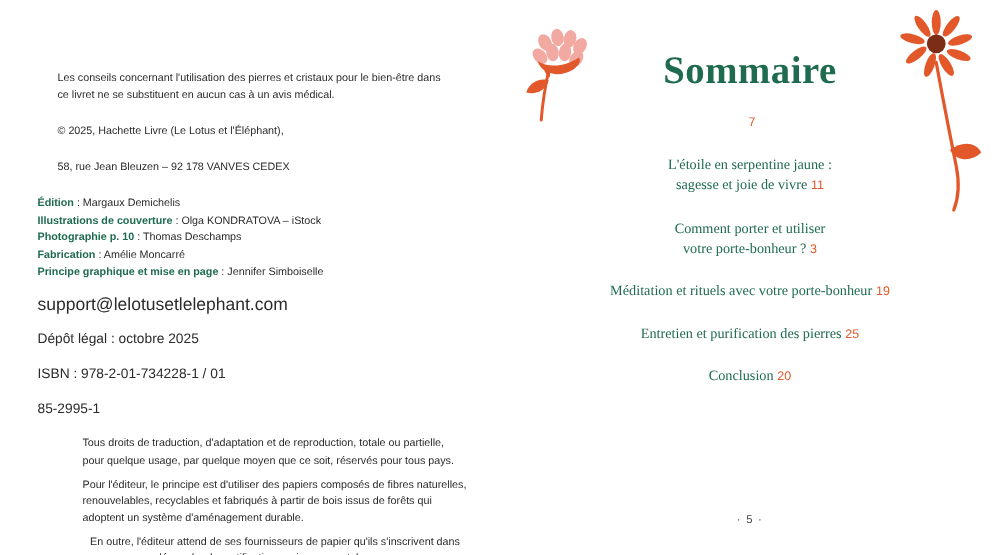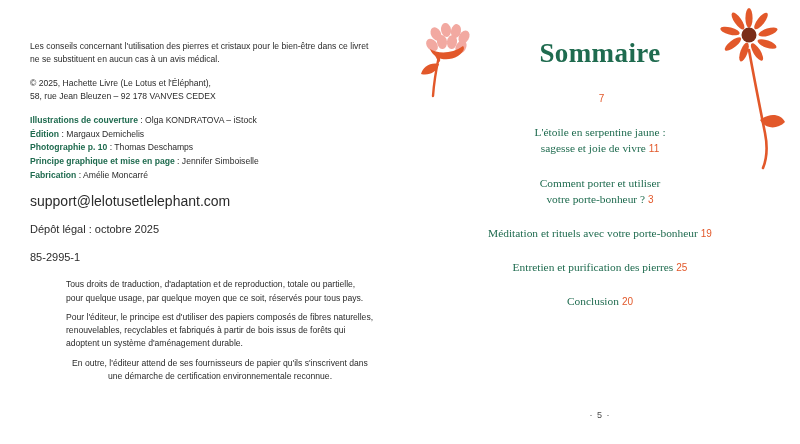--- a/index.html
+++ b/index.html
@@ -27,21 +27,21 @@
     width: 400px; height: 444px;
     box-sizing: border-box;
     padding: 40px 26px 30px 30px;
   }
   .colophon-block {
     color: #2b2b2b;
     font-size: 8.6px;
     line-height: 1.52;
     margin-bottom: 11px;
   }
-  .colophon-block p { margin: 0; }
+  .colophon-block p { margin: 16px; }
   .green-label {
     color: #1f6b4f;
     font-weight: bold;
   }
   .credits-block {
     font-size: 8.6px;
     line-height: 1.58;
     color: #2b2b2b;
     margin-bottom: 11px;
   }
@@ -73,21 +73,21 @@
     width: 400px; height: 444px;
     box-sizing: border-box;
   }
   .toc-title {
     position: absolute;
     top: 38px;
     left: 0;
     width: 400px;
     text-align: center;
     font-family: "Liberation Serif", serif;
-    font-size: 27px;
+    font-size: 31px;
     font-weight: bold;
     color: #1f6b4f;
     letter-spacing: 0.4px;
   }
   .toc-list {
     position: absolute;
     top: 90px;
     left: 20px;
     width: 360px;
   }
@@ -136,40 +136,41 @@
       <p>Les conseils concernant l'utilisation des pierres et cristaux pour le bien-être dans ce livret ne se substituent en aucun cas à un avis médical.</p>
     </div>
 
     <div class="colophon-block">
       <p>© 2025, Hachette Livre (Le Lotus et l'Éléphant),</p>
       <p>58, rue Jean Bleuzen – 92 178 VANVES CEDEX</p>
     </div>
 
     <div class="credits-block">
       <div class="line">
+        <span class="green-label">Édition</span><span> : Margaux Demichelis</span>
+      </div>
+      <div class="line">
         <span class="green-label">Illustrations de couverture</span><span> : Olga KONDRATOVA – iStock</span>
       </div>
       <div class="line">
-        <span class="green-label">Édition</span><span> : Margaux Demichelis</span>
-      </div>
-      <div class="line">
         <span class="green-label">Photographie p. 10</span><span> : Thomas Deschamps</span>
       </div>
       <div class="line">
+        <span class="green-label">Fabrication</span><span> : Amélie Moncarré</span>
+      </div>
+      <div class="line">
         <span class="green-label">Principe graphique et mise en page</span><span> : Jennifer Simboiselle</span>
-      </div>
-      <div class="line">
-        <span class="green-label">Fabrication</span><span> : Amélie Moncarré</span>
       </div>
     </div>
 
     <div class="mail-line">support@lelotusetlelephant.com</div>
 
     <div class="legal-block">
       <p>Dépôt légal : octobre 2025</p>
+      <p>ISBN : 978-2-01-734228-1 / 01</p>
       <p>85-2995-1</p>
     </div>
 
     <div class="rights-block">
       <p>Tous droits de traduction, d'adaptation et de reproduction, totale ou partielle, pour quelque usage, par quelque moyen que ce soit, réservés pour tous pays.</p>
       <p>Pour l'éditeur, le principe est d'utiliser des papiers composés de fibres naturelles, renouvelables, recyclables et fabriqués à partir de bois issus de forêts qui adoptent un système d'aménagement durable.</p>
       <p>En outre, l'éditeur attend de ses fournisseurs de papier qu'ils s'inscrivent dans une démarche de certification environnementale reconnue.</p>
     </div>
 
   </div>

